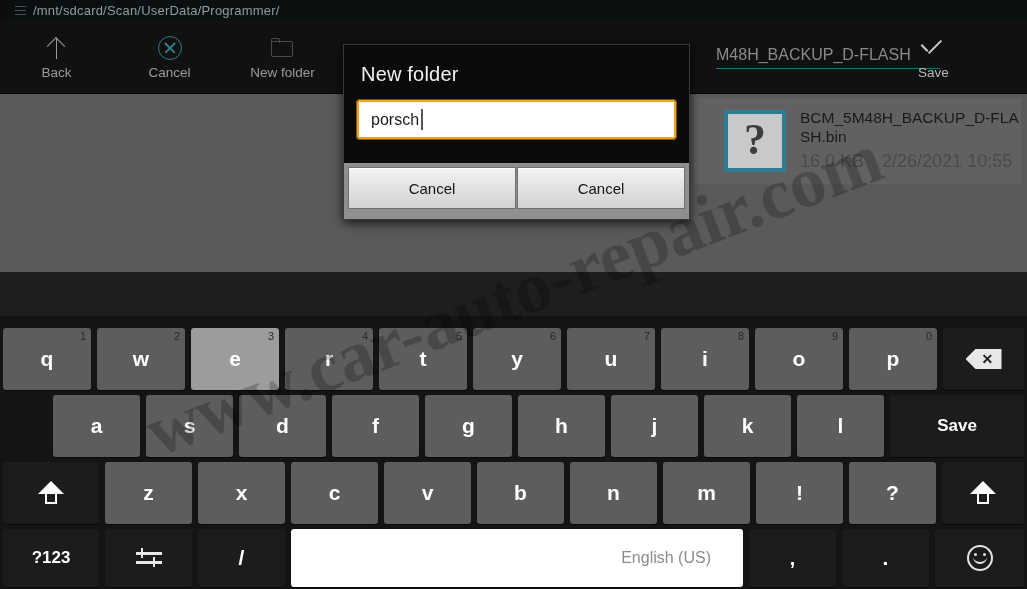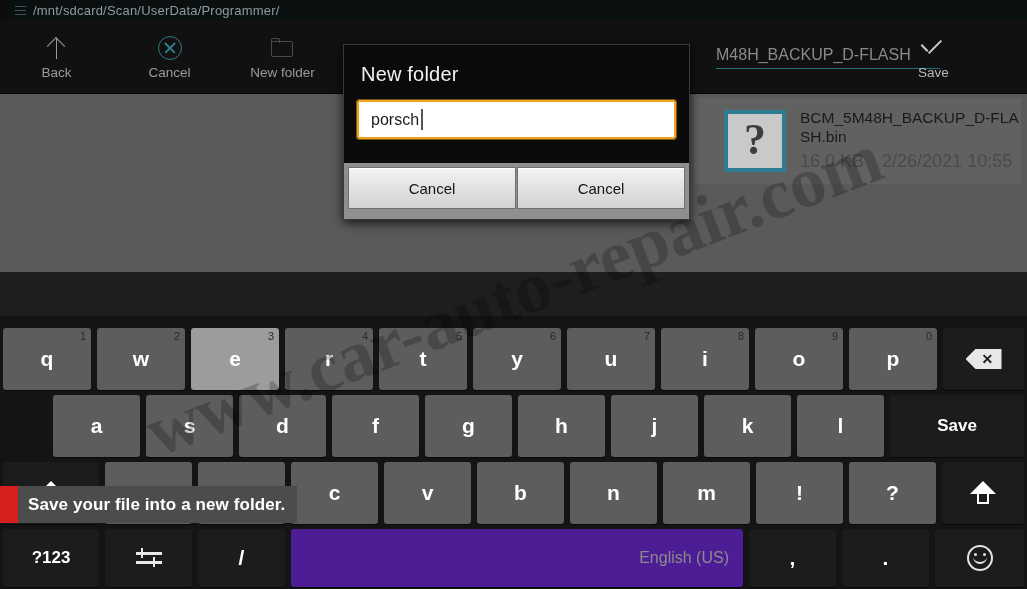--- a/index.html
+++ b/index.html
@@ -233,21 +233,21 @@
     color:#fff; font-size:21px; font-weight:bold;
     box-shadow: 0 1px 0 rgba(0,0,0,.55);
   }
   .key.pressed { background:#9c9c9c; }
   .key.dark { background:#1c1c1c; }
   .key .num {
     position:absolute; right:5px; top:2px; font-size:11px; font-weight:normal; color:#2a2a2a;
   }
   .key .lbl-sm { font-size:17px; }
   .key .lbl-space { font-size:16px; font-weight:normal; color:#8b8b8b; }
-  .key.space { background:#4c1d95; justify-content:flex-end; padding-right:14px; }
+  .key.space { background:#ffffff; justify-content:flex-end; padding-right:32px; }
 
   
   .ico-bksp { position:relative; width:36px; height:20px; }
   .ico-bksp .shape {
     position:absolute; left:0; top:0; width:36px; height:20px;
     background:#e8e8e8;
     clip-path: polygon(10px 0, 36px 0, 36px 20px, 10px 20px, 0 10px);
   }
   .ico-bksp .xx {
     position:absolute; left:16px; top:3px; color:#1c1c1c; font-size:14px; font-weight:bold; line-height:14px;
@@ -561,18 +561,14 @@
       <div class="key dark" style="flex:1 1 auto;">
         <span class="ico-emoji">
             <span class="e1"></span>
             <span class="e2"></span>
             <span class="m"></span>
           </span>
       </div>
     </div>
   </div>
 
-  <div class="caption">
-    <span class="bar"></span>
-    <span class="txt">Save your file into a new folder.</span>
-  </div>
 
 </div>
 
 </body></html>

